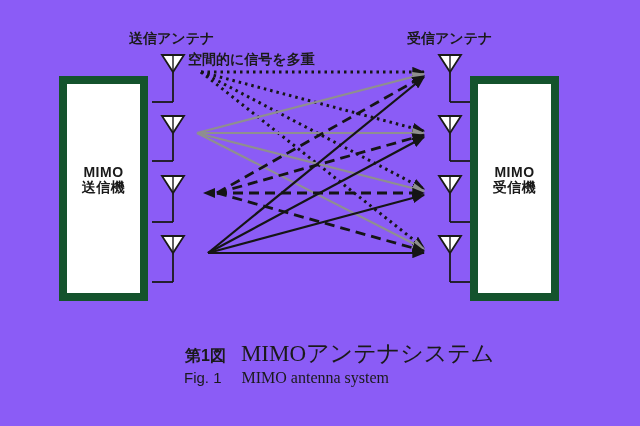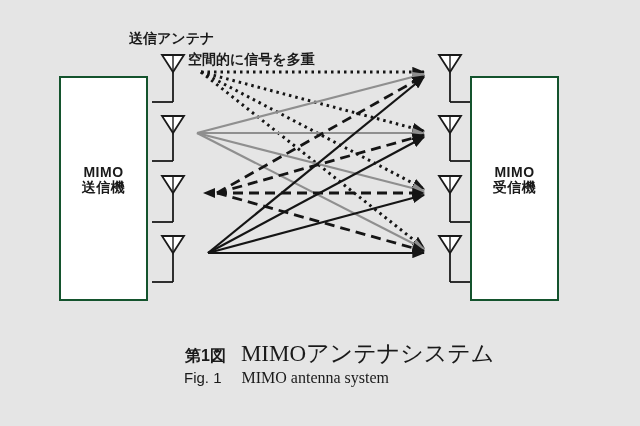--- a/index.html
+++ b/index.html
@@ -1,23 +1,23 @@
 <!DOCTYPE html>
 <html><head>
 <meta charset="utf-8">
 <style>
   html,body{margin:0;padding:0;background:#ffffff;}
   .stage{
-    position:relative;width:640px;height:426px;background:#e5e5e5;
+    position:relative;width:640px;height:426px;background:#8b5cf6;
     font-family:"Liberation Sans",sans-serif;color:#1a1a1a;overflow:hidden;
   }
   .abs{position:absolute;}
   #diagram-svg{position:absolute;left:0;top:0;width:640px;height:426px;}
   .device-box{
-    position:absolute;border:2px solid #14532d;background:#ffffff;
+    position:absolute;border:8px solid #14532d;background:#ffffff;
     display:flex;flex-direction:column;align-items:center;justify-content:center;
     padding-bottom:18px;box-sizing:border-box;
   }
   .device-box .bx-line{
     font-size:14px;font-weight:600;line-height:15px;letter-spacing:0.5px;
     white-space:nowrap;
   }
   .top-label{
     position:absolute;font-size:14px;font-weight:700;line-height:16px;white-space:nowrap;
   }
@@ -113,20 +113,21 @@
         <line x1="450" y1="282" x2="470" y2="282" stroke="#1a1a1a" stroke-width="1.8"></line>
         <polygon points="439,236 461,236 450,253" fill="#ffffff" stroke="#1a1a1a" stroke-width="1.8" stroke-linejoin="miter"></polygon>
         <line x1="450" y1="236" x2="450" y2="253" stroke="#1a1a1a" stroke-width="1.4"></line>
       </g>
     </svg>
 
   <span class="top-label abs" style="left:129px;top:30px;">送信アンテナ</span>
 
   <span class="top-label abs" style="left:188px;top:51px;">空間的に信号を多重</span>
 
+  <span class="top-label abs" style="left:407px;top:30px;">受信アンテナ</span>
 
   <div class="device-box" style="left:59px;top:76px;width:89px;height:225px;">
     <span class="bx-line">MIMO</span>
     <span class="bx-line">送信機</span>
   </div>
 
   <div class="device-box" style="left:470px;top:76px;width:89px;height:225px;">
     <span class="bx-line">MIMO</span>
     <span class="bx-line">受信機</span>
   </div>

